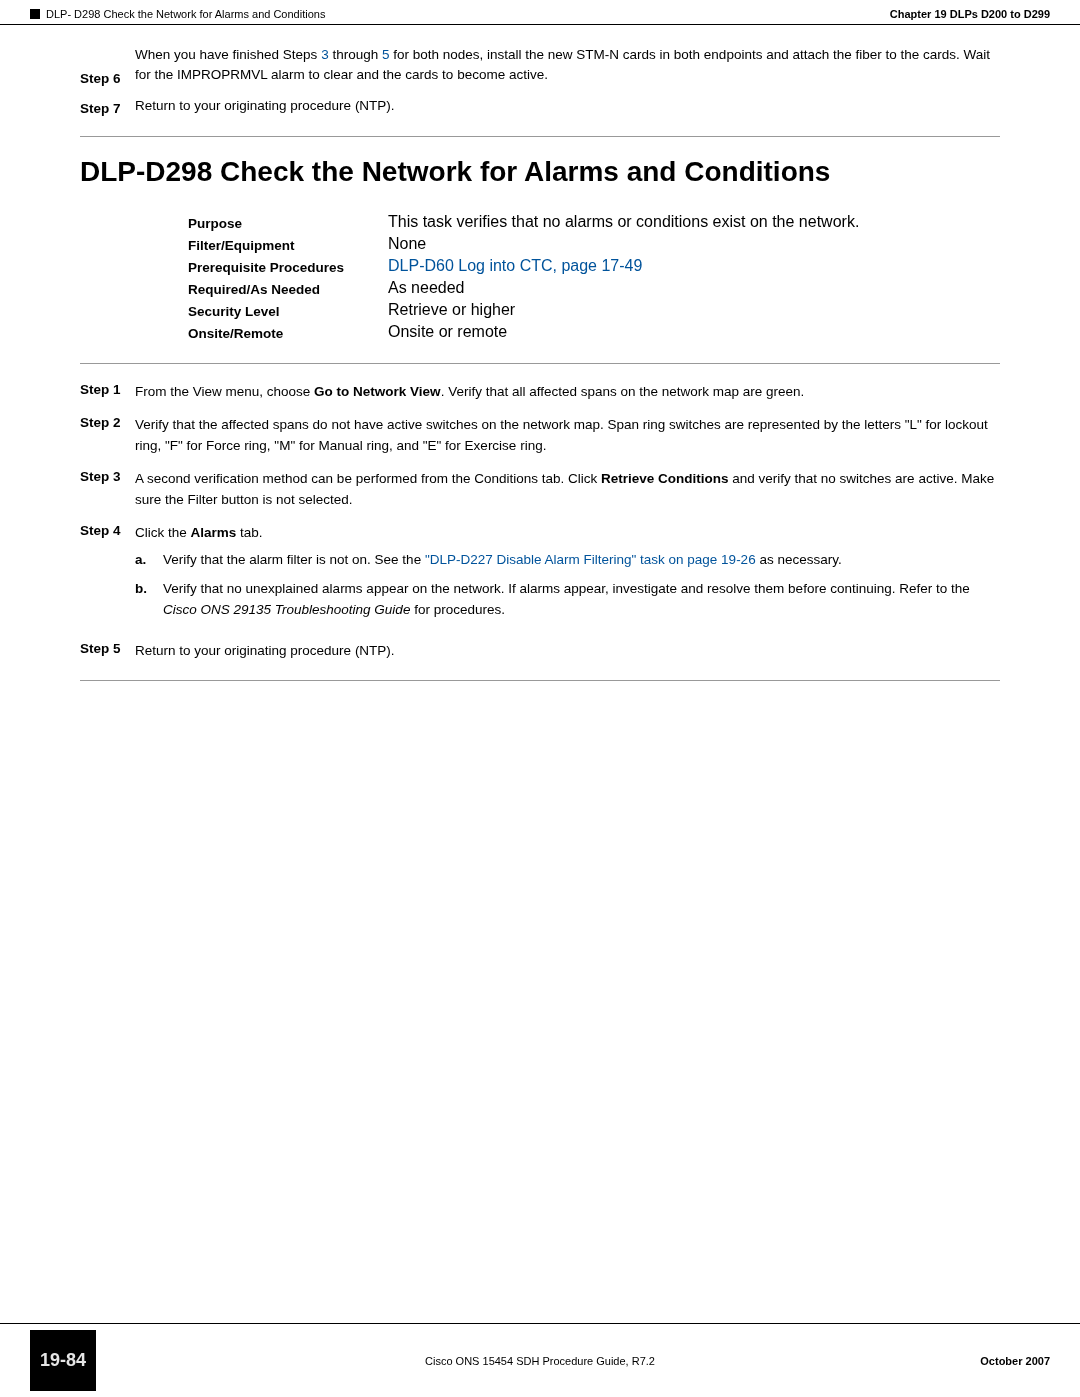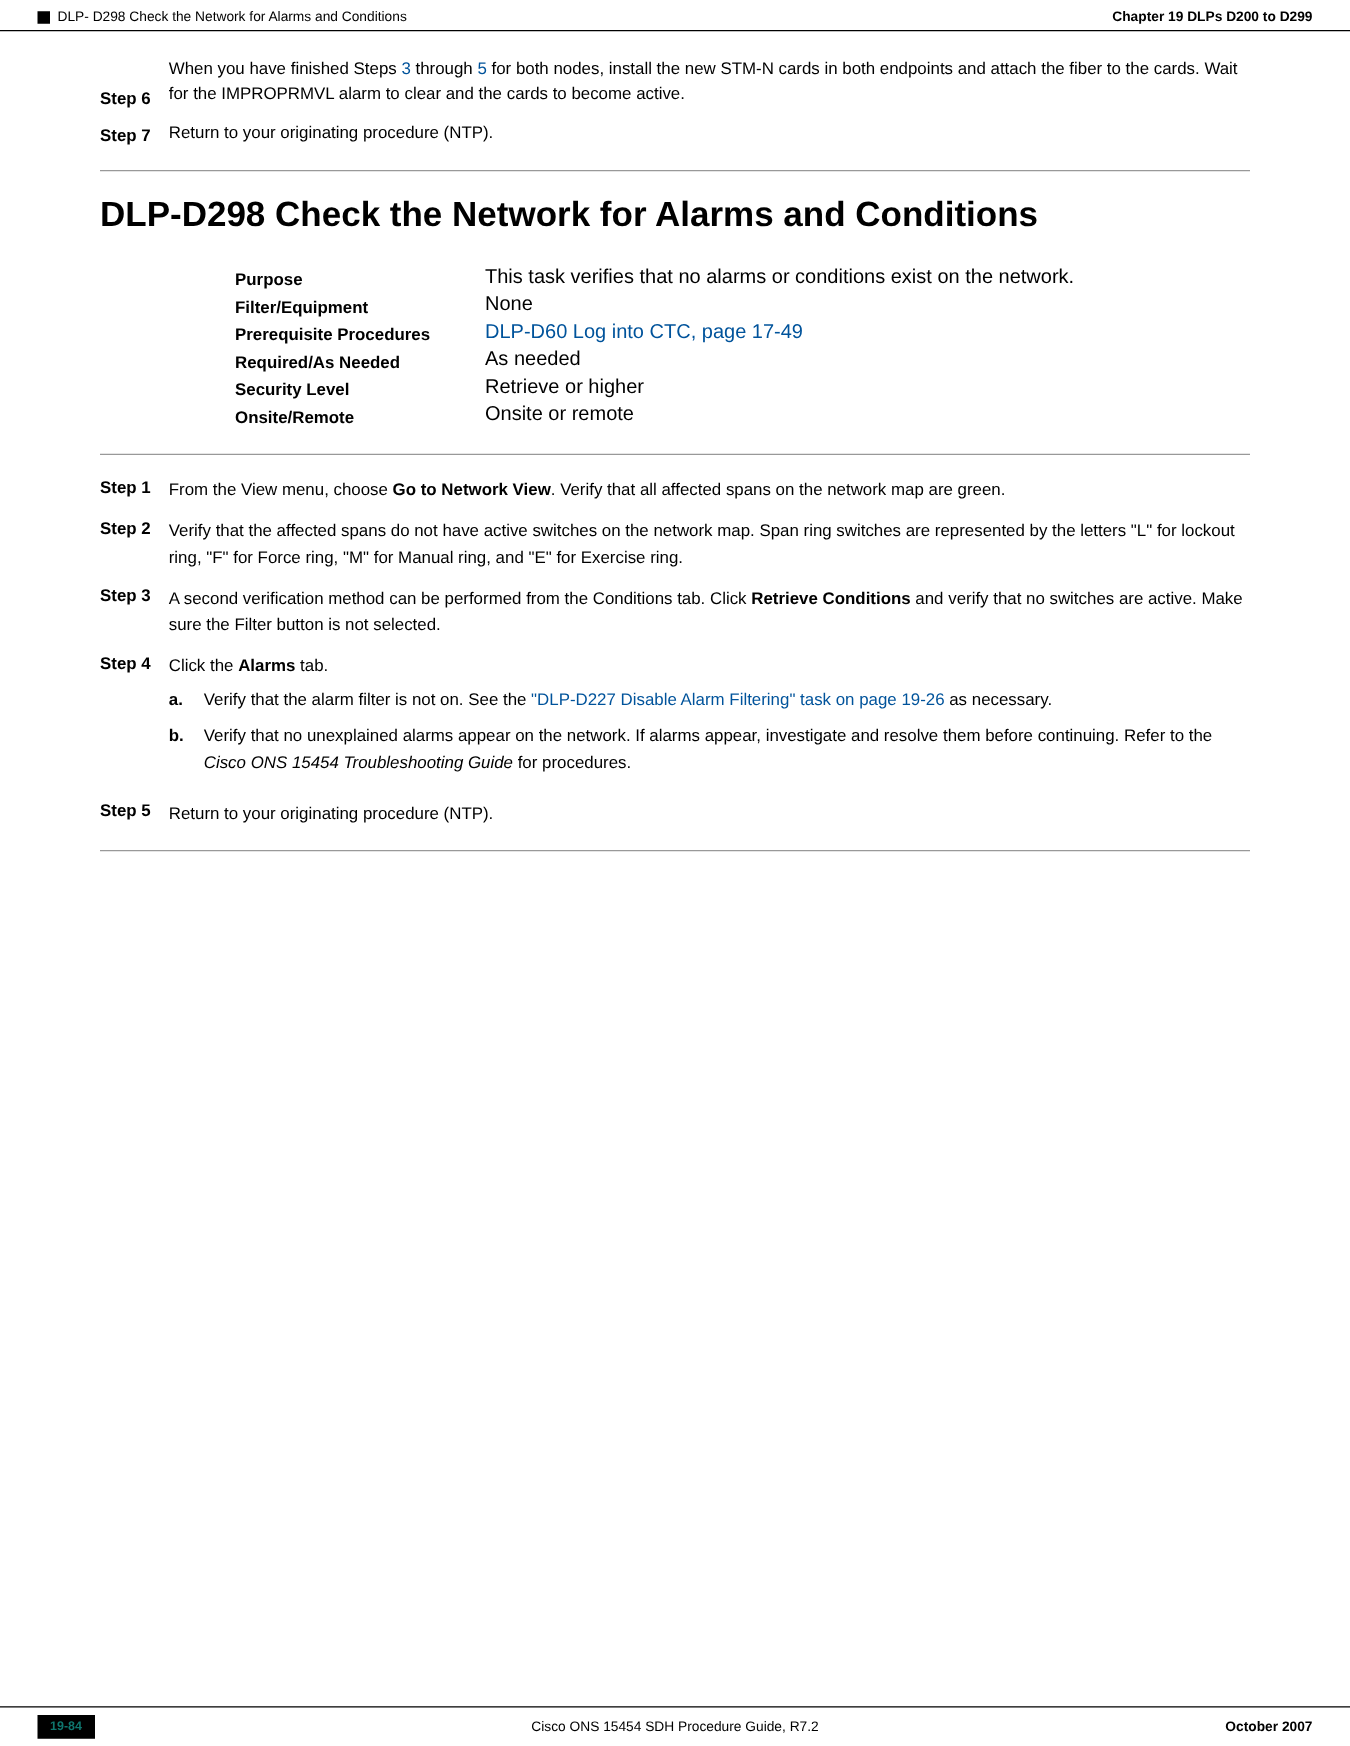--- a/index.html
+++ b/index.html
@@ -193,24 +193,24 @@
     }
 
     .footer-left {
       display: flex;
       align-items: center;
       gap: 8px;
     }
 
     .footer-page-box {
       background: #000;
-      color: #0f766e;
-      font-weight: bold;
-      font-size: 10px;
-      padding: 4px 10px;
+      color: #e5e5e5;
+      font-weight: bold;
+      font-size: 18px;
+      padding: 20px 10px;
     }
 
     .footer-center {
       font-size: 11px;
       position: absolute;
       left: 50%;
       transform: translateX(-50%);
     }
 
     .footer-right {
@@ -329,21 +329,21 @@
             <div class="sub-step">
               <span class="sub-step-label">a.</span>
               <div class="sub-step-content">
                 Verify that the alarm filter is not on. See the <a class="link">"DLP-D227 Disable Alarm Filtering" task on page 19-26</a> as necessary.
               </div>
             </div>
 
             <div class="sub-step">
               <span class="sub-step-label">b.</span>
               <div class="sub-step-content">
-                Verify that no unexplained alarms appear on the network. If alarms appear, investigate and resolve them before continuing. Refer to the <em>Cisco ONS 15454 Troubleshooting Guide</em> for procedures.
+                Verify that no unexplained alarms appear on the network. If alarms appear, investigate and resolve them before continuing. Refer to the <em>Cisco ONS 29135 Troubleshooting Guide</em> for procedures.
               </div>
             </div>
 
           </div>
         </div>
       </div>
 
       <div class="procedure-step">
         <span class="procedure-step-label">Step 5</span>
         <div class="procedure-step-content">

